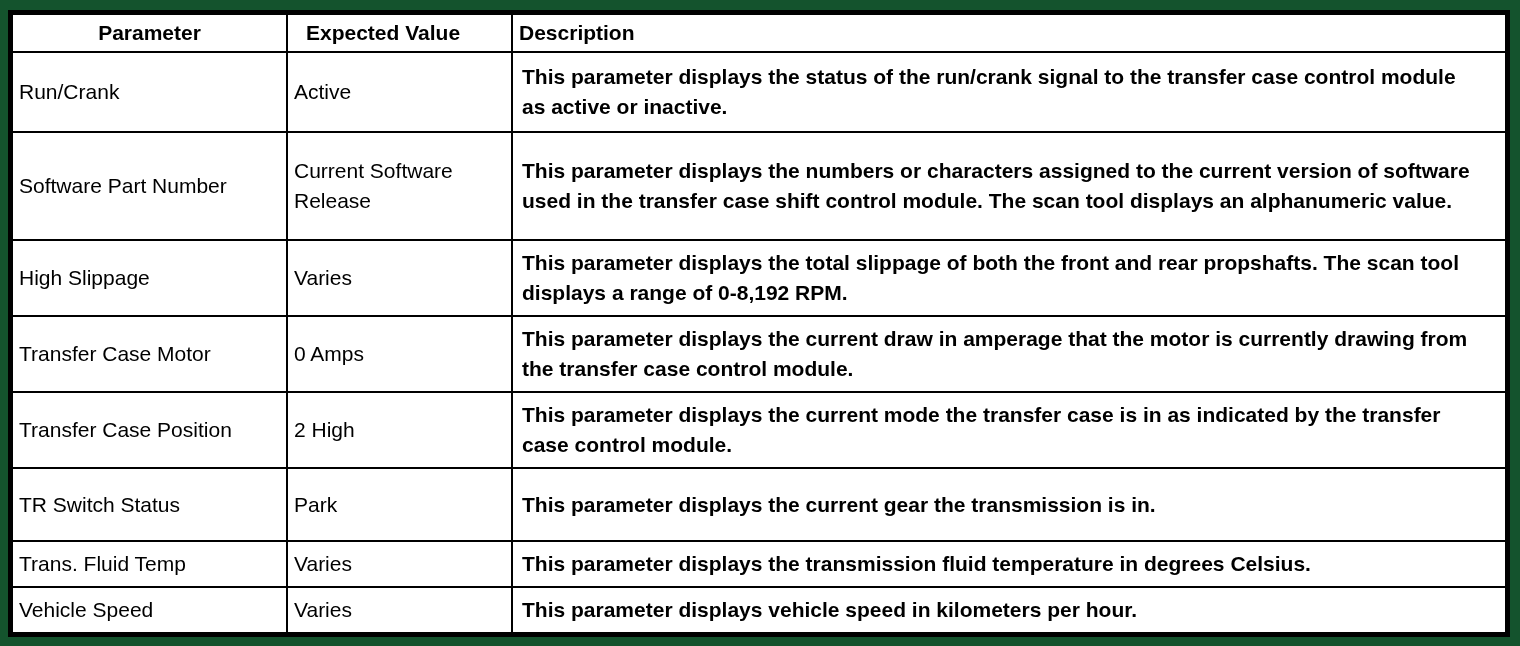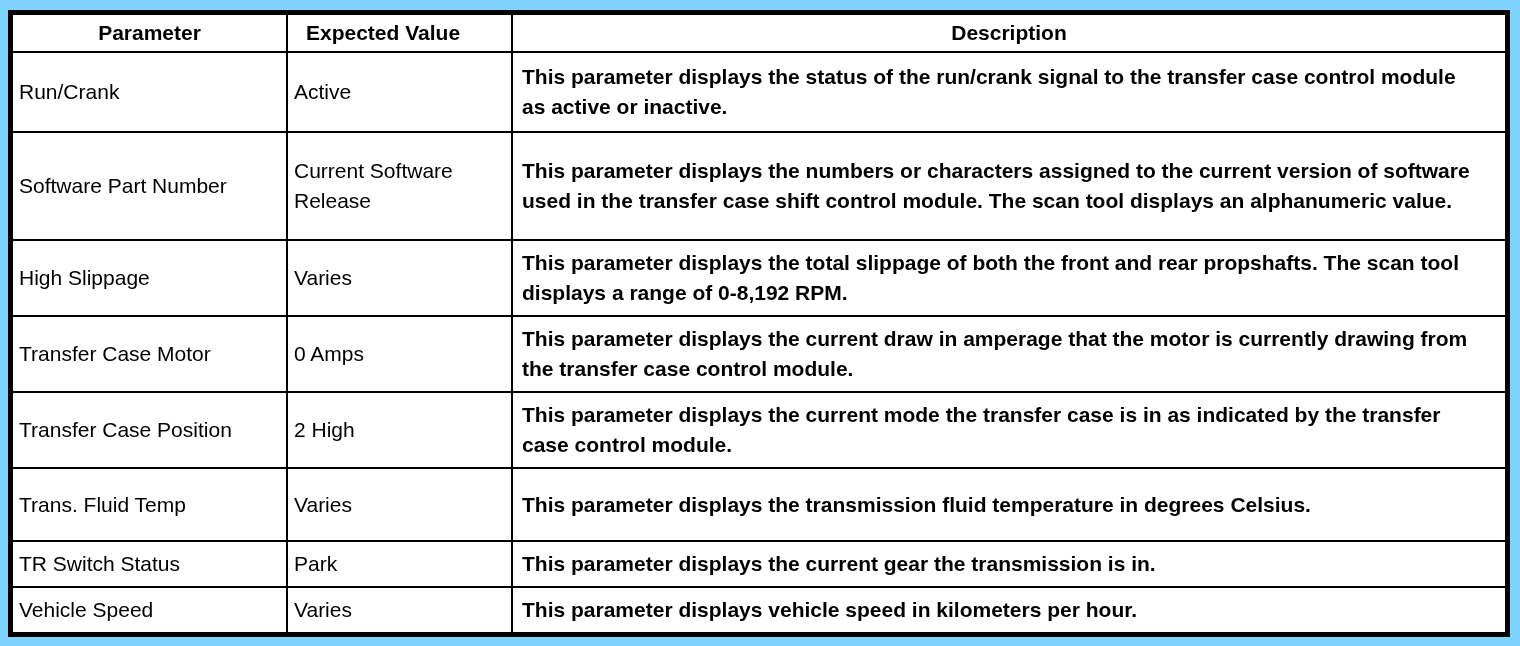--- a/index.html
+++ b/index.html
@@ -6,21 +6,21 @@
     margin: 0;
     padding: 0;
     background: #ffffff;
     font-family: "Liberation Sans", "DejaVu Sans", sans-serif;
     color: #000000;
     -webkit-font-smoothing: none;
   }
   .page {
     width: 1520px;
     height: 646px;
-    background: #7dd3fc;
+    background: #14532d;
     box-sizing: border-box;
     padding: 10px 9px 4px 8px;
   }
   table.param-table {
     border-collapse: collapse;
     width: 1502px;
     table-layout: fixed;
     background: #ffffff;
   }
   table.param-table, 
@@ -38,21 +38,21 @@
     height: 32px;
     padding: 2px 6px;
     vertical-align: middle;
   }
   tbody td {
     border-top-width: 3px;
     border-bottom-width: 3px;
   }
   th.col-parameter { width: 261px; text-align: center; }
   th.col-expected  { width: 199px; text-align: left; padding-left: 18px; }
-  th.col-description { text-align: center; }
+  th.col-description { text-align: left; }
   td {
     font-size: 21px;
     line-height: 30px;
     vertical-align: middle;
     padding: 7px 6px;
     overflow: hidden;
   }
   td.cell-parameter { padding-left: 6px; padding-right: 2px; }
   td.cell-expected  { padding-right: 2px; }
   td.cell-description { padding-left: 9px; padding-right: 28px; font-weight: bold; }
@@ -105,29 +105,29 @@
     <td class="cell-description">This parameter displays the current draw in amperage that the motor is currently drawing from the transfer case control module.</td>
   </tr>
 
   <tr>
     <td class="cell-parameter">Transfer Case Position</td>
     <td class="cell-expected">2 High</td>
     <td class="cell-description">This parameter displays the current mode the transfer case is in as indicated by the transfer case control module.</td>
   </tr>
 
   <tr>
+    <td class="cell-parameter">TR Switch Status</td>
+    <td class="cell-expected">Park</td>
+    <td class="cell-description">This parameter displays the current gear the transmission is in.</td>
+  </tr>
+
+  <tr>
     <td class="cell-parameter">Trans. Fluid Temp</td>
     <td class="cell-expected">Varies</td>
     <td class="cell-description">This parameter displays the transmission fluid temperature in degrees Celsius.</td>
-  </tr>
-
-  <tr>
-    <td class="cell-parameter">TR Switch Status</td>
-    <td class="cell-expected">Park</td>
-    <td class="cell-description">This parameter displays the current gear the transmission is in.</td>
   </tr>
 
   <tr>
     <td class="cell-parameter">Vehicle Speed</td>
     <td class="cell-expected">Varies</td>
     <td class="cell-description">This parameter displays vehicle speed in kilometers per hour.</td>
   </tr>
 </tbody>
   </table>
 </div>

